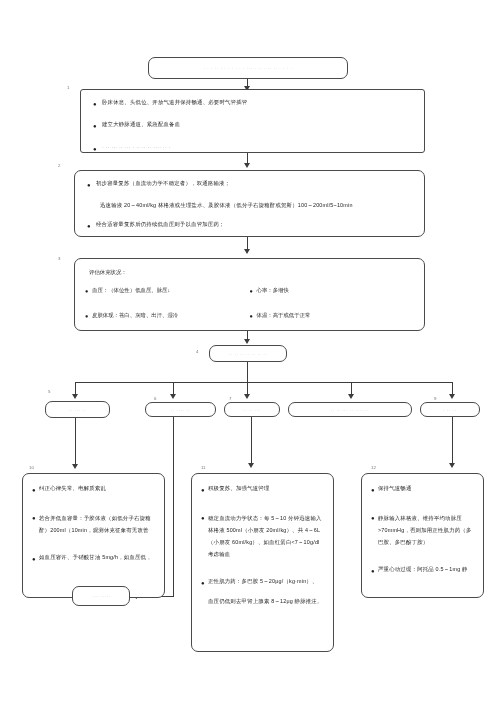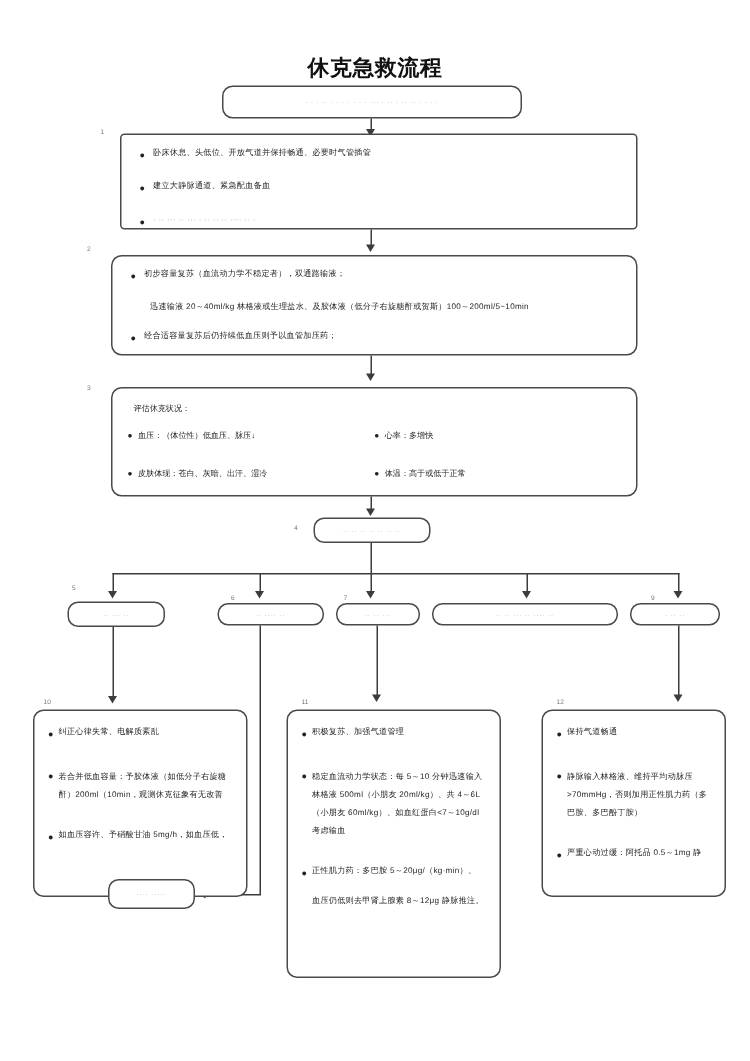--- a/index.html
+++ b/index.html
@@ -160,21 +160,20 @@
     border-top: 3.2px solid transparent;
     border-bottom: 3.2px solid transparent;
     border-right: 5px solid #3c3c3c;
   }
 </style>
 </head>
 <body>
 
 <div id="page-root">
 
-  <div class="chart-title">休克急救流程</div>
 
   <div class="node" style="left:148px; top:57px; width:200px; height:22px;">
     <div class="mini-label faint">· · ·  ·· · · ·  · ·  · ·  ··· · ·· · ·· ·· · ·  · ·</div>
   </div>
   <div class="vline" style="left:247px; top:79px; width:1px; height:10px;"></div>
   <div class="arrow-down" style="left:244px; top:86px;"></div>
 
   <div class="idx" style="left:67px; top:85px;">1</div>
   <div class="node node-sq" style="left:80px; top:89px; width:345px; height:64px;">
     <div class="blist">

